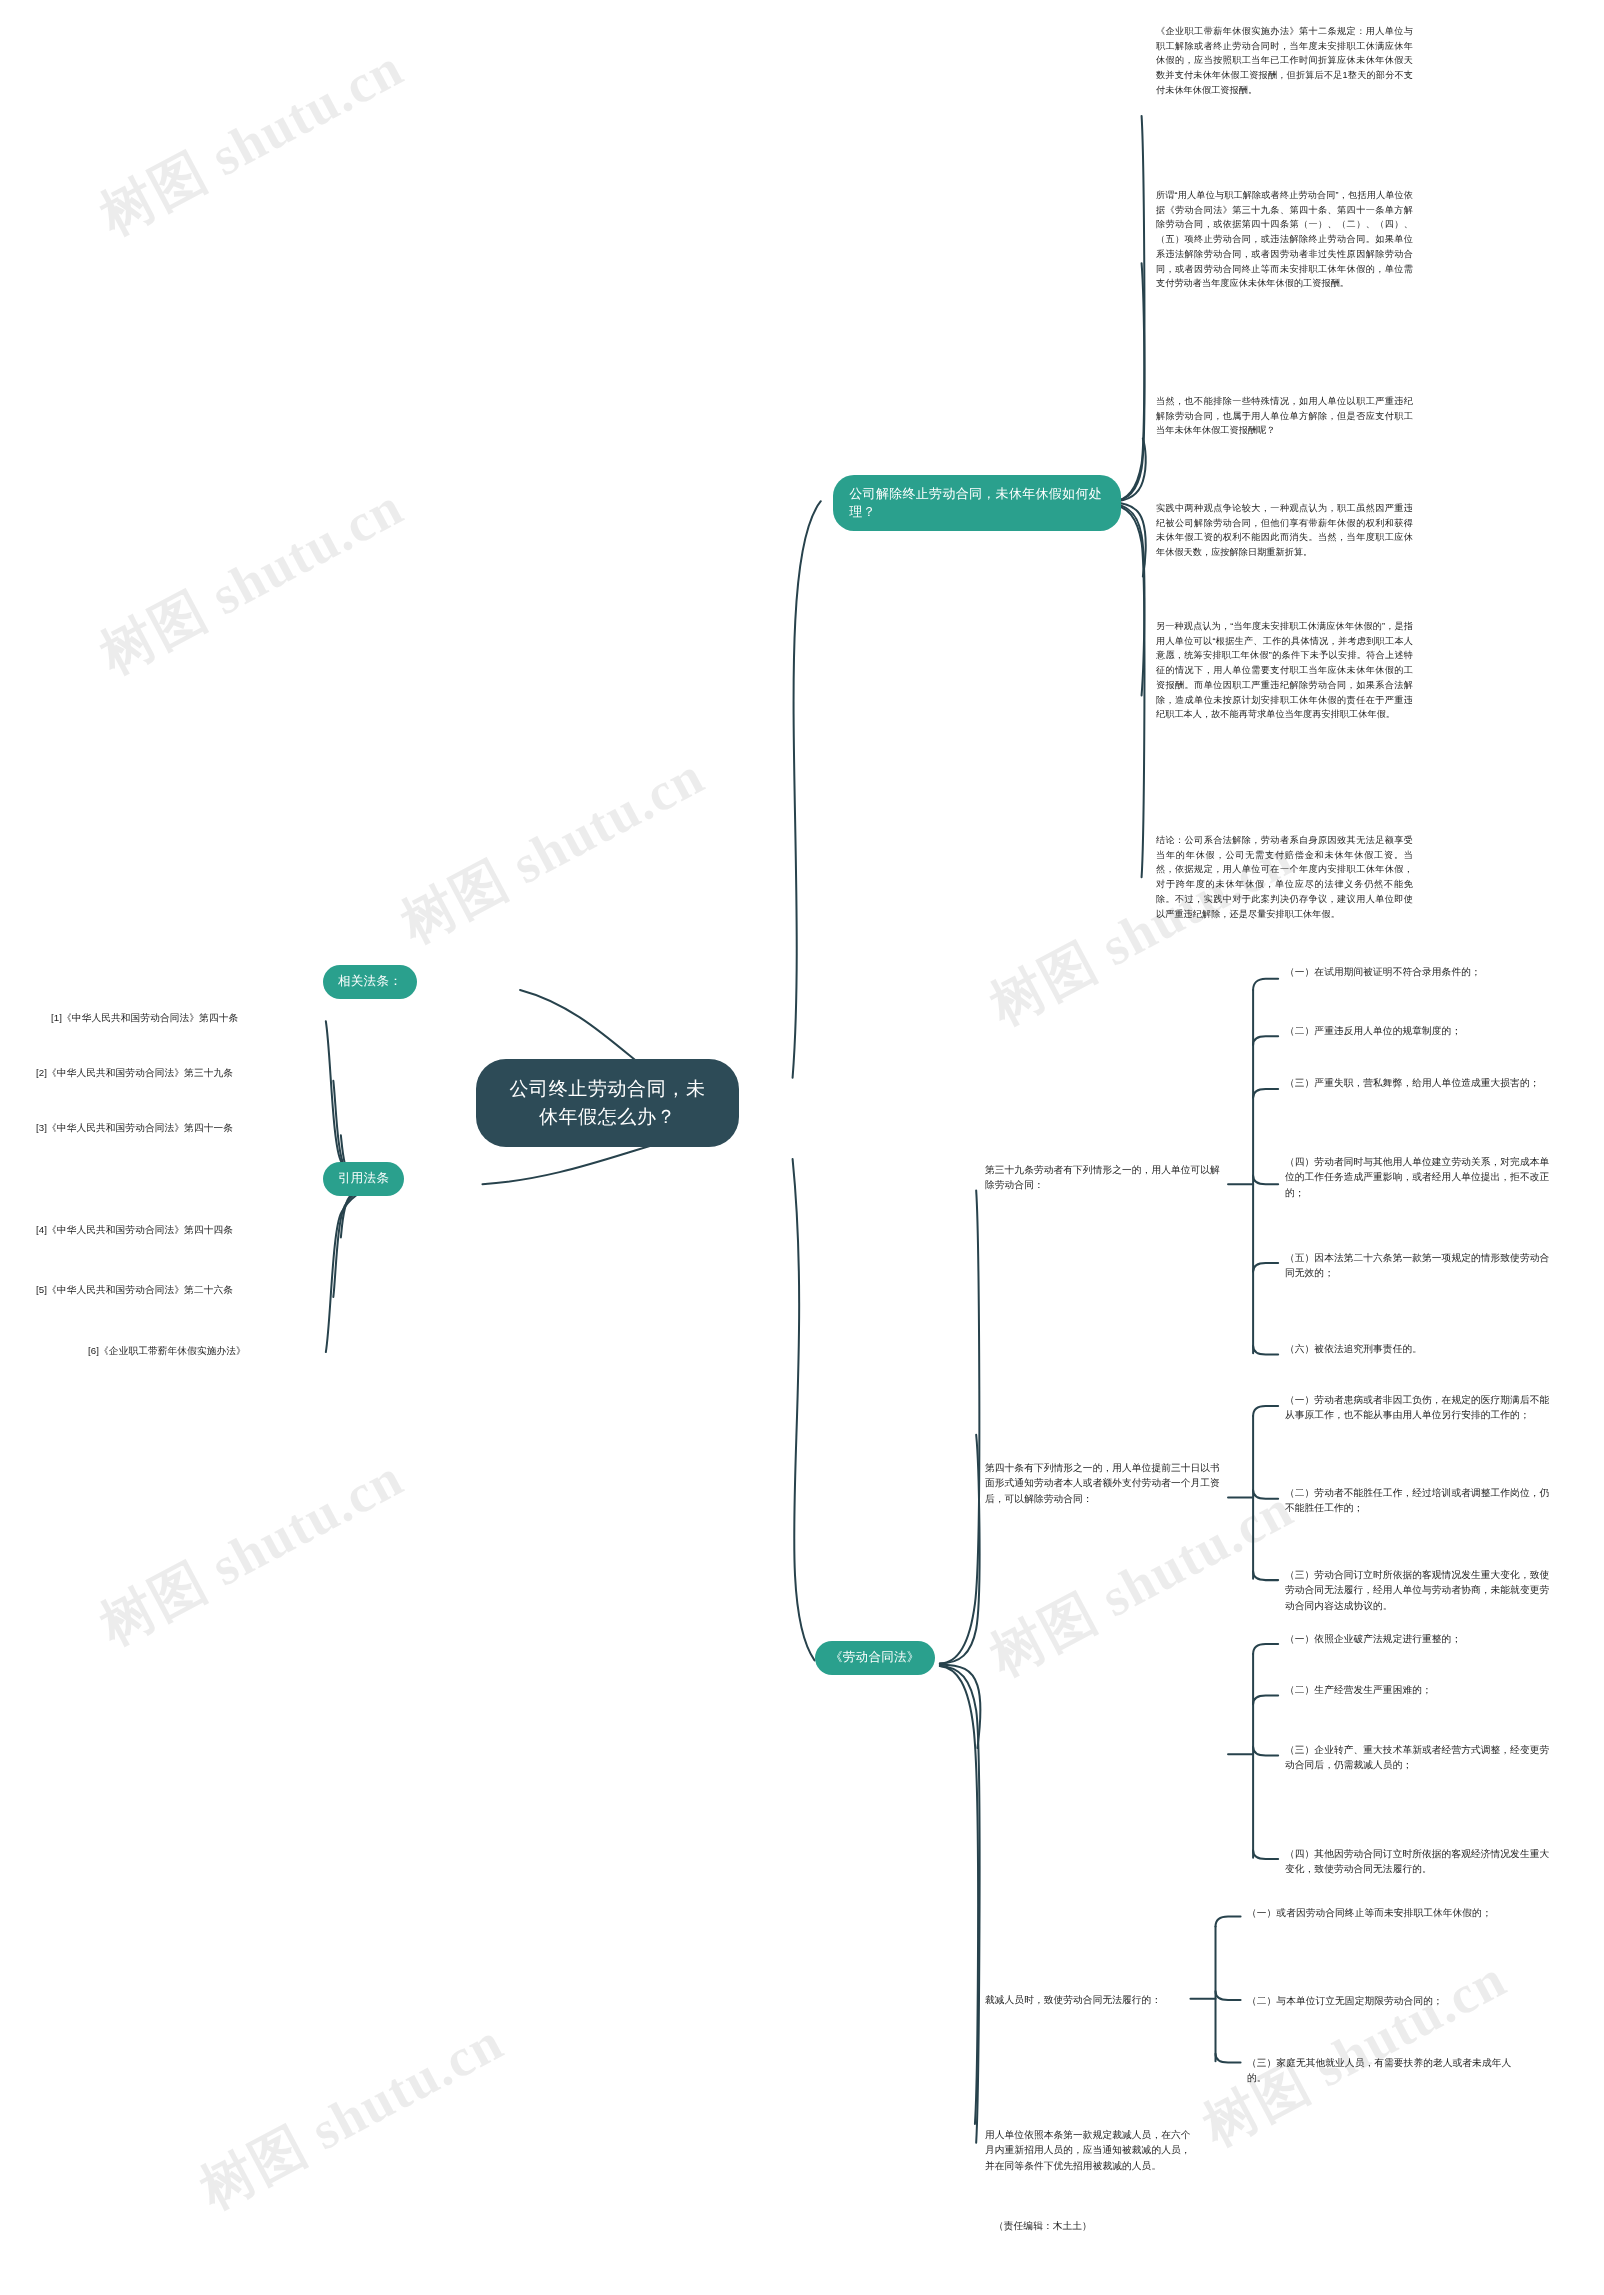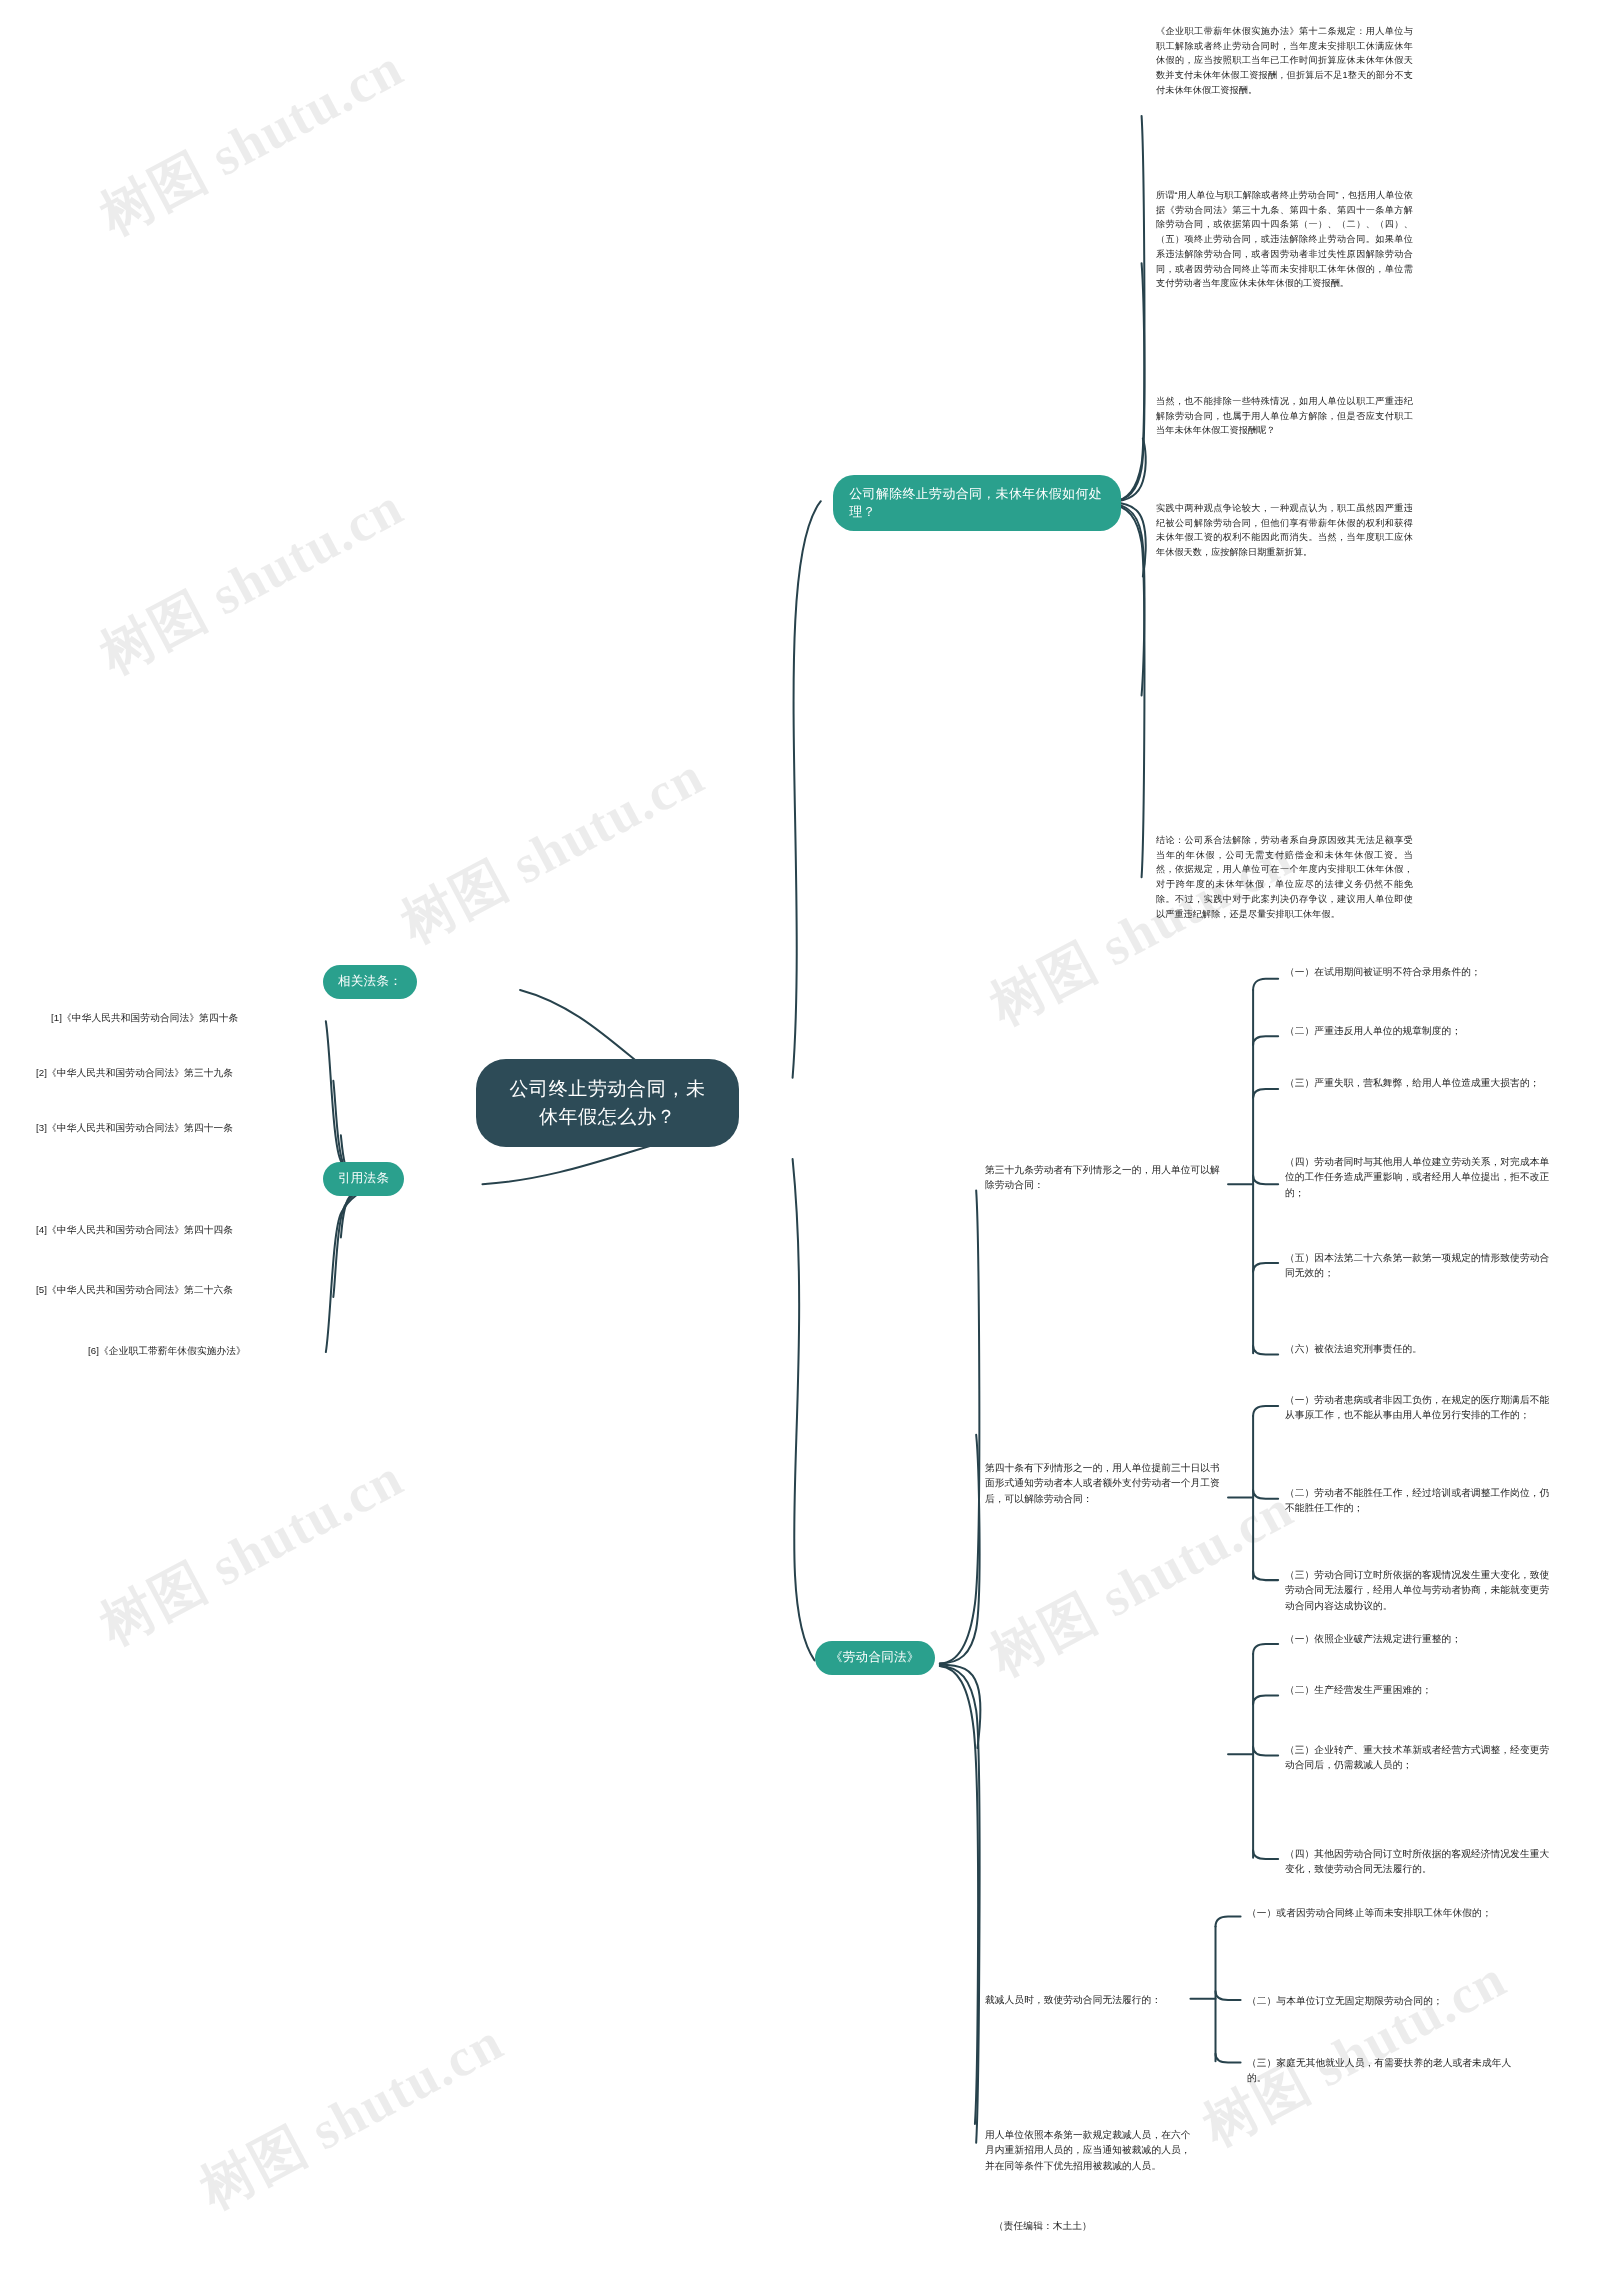--- a/index.html
+++ b/index.html
@@ -140,20 +140,23 @@
   </div>
   <div class="node para" style="left:1156px;top:188px;width:257px;">
     <span>所谓“用人单位与职工解除或者终止劳动合同”，包括用人单位依据《劳动合同法》第三十九条、第四十条、第四十一条单方解除劳动合同，或依据第四十四条第（一）、（二）、（四）、（五）项终止劳动合同，或违法解除终止劳动合同。如果单位系违法解除劳动合同，或者因劳动者非过失性原因解除劳动合同，或者因劳动合同终止等而未安排职工休年休假的，单位需支付劳动者当年度应休未休年休假的工资报酬。</span>
   </div>
   <div class="node para" style="left:1156px;top:394px;width:257px;">
     <span>当然，也不能排除一些特殊情况，如用人单位以职工严重违纪解除劳动合同，也属于用人单位单方解除，但是否应支付职工当年未休年休假工资报酬呢？</span>
   </div>
   <div class="node para" style="left:1156px;top:501px;width:257px;">
     <span>实践中两种观点争论较大，一种观点认为，职工虽然因严重违纪被公司解除劳动合同，但他们享有带薪年休假的权利和获得未休年假工资的权利不能因此而消失。当然，当年度职工应休年休假天数，应按解除日期重新折算。</span>
   </div>
+  <div class="node para" style="left:1156px;top:619px;width:257px;">
+    <span>另一种观点认为，“当年度未安排职工休满应休年休假的”，是指用人单位可以“根据生产、工作的具体情况，并考虑到职工本人意愿，统筹安排职工年休假”的条件下未予以安排。符合上述特征的情况下，用人单位需要支付职工当年应休未休年休假的工资报酬。而单位因职工严重违纪解除劳动合同，如果系合法解除，造成单位未按原计划安排职工休年休假的责任在于严重违纪职工本人，故不能再苛求单位当年度再安排职工休年假。</span>
+  </div>
   <div class="node para" style="left:1156px;top:833px;width:257px;">
     <span>结论：公司系合法解除，劳动者系自身原因致其无法足额享受当年的年休假，公司无需支付赔偿金和未休年休假工资。当然，依据规定，用人单位可在一个年度内安排职工休年休假，对于跨年度的未休年休假，单位应尽的法律义务仍然不能免除。不过，实践中对于此案判决仍存争议，建议用人单位即使以严重违纪解除，还是尽量安排职工休年假。</span>
   </div>
 
   <div class="node topic sm" style="left:815px;top:1641px;">
     <span>《劳动合同法》</span>
   </div>
 
   <div class="node leaf right" style="left:985px;top:1162px;width:238px;">
     <span>第三十九条劳动者有下列情形之一的，用人单位可以解除劳动合同：</span>

